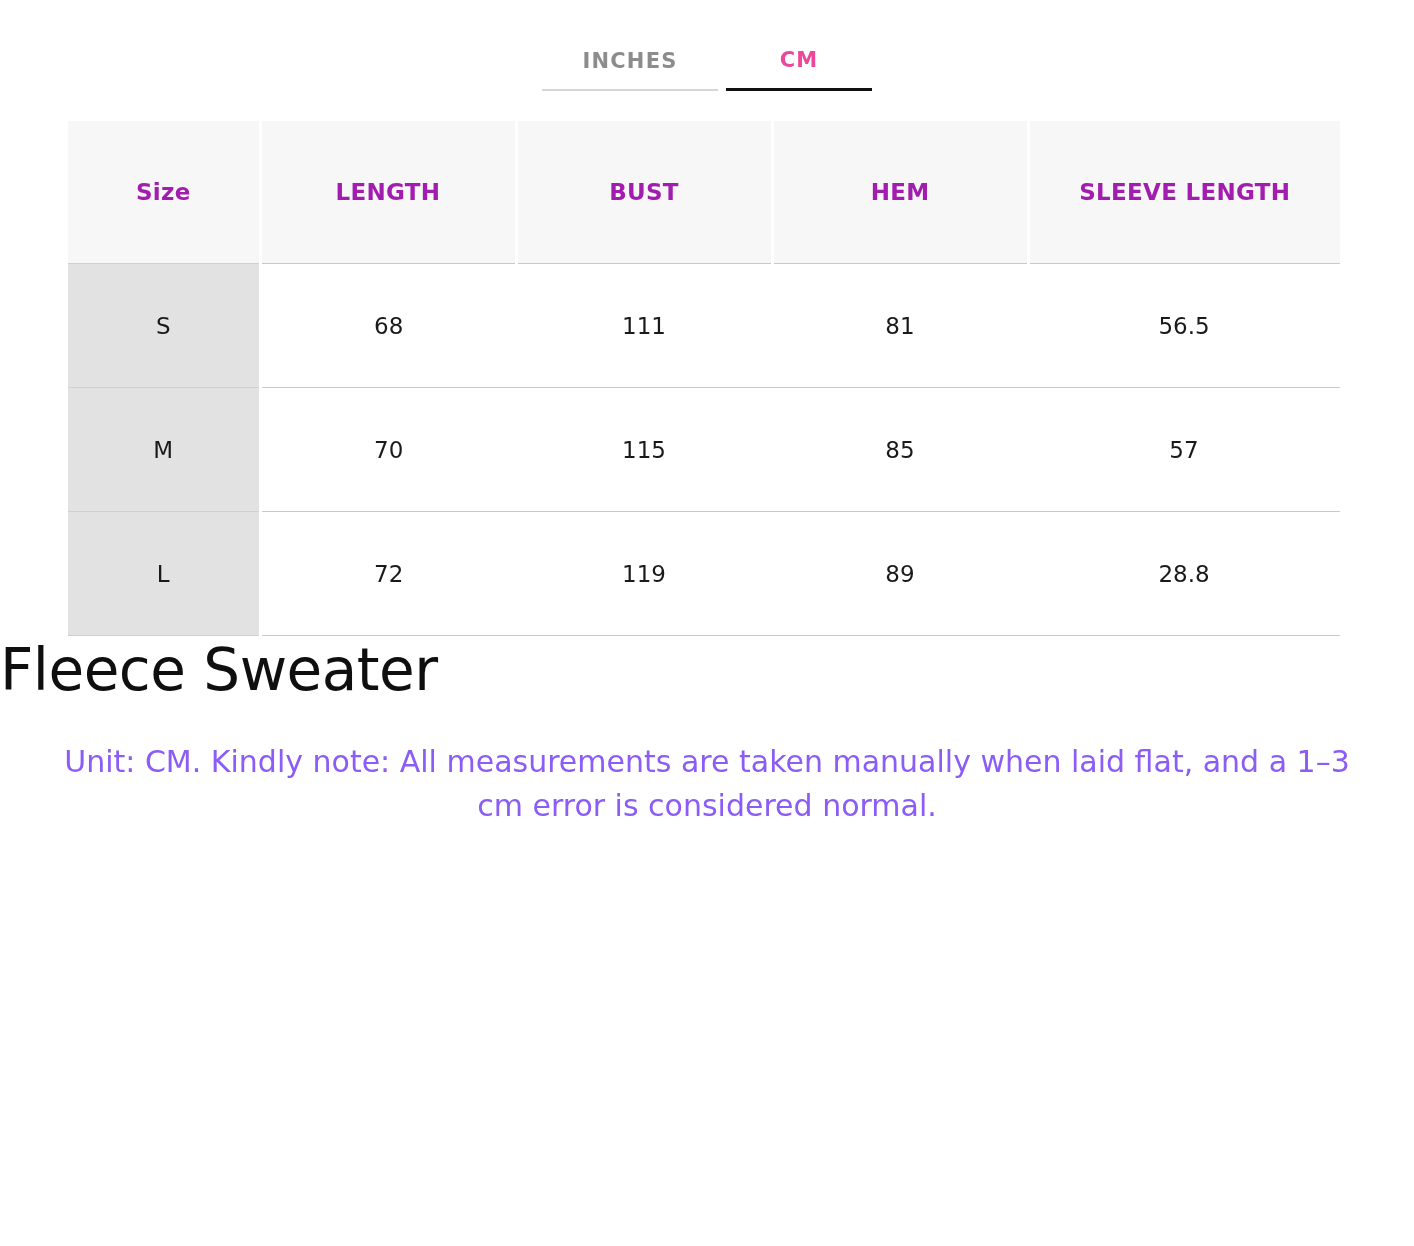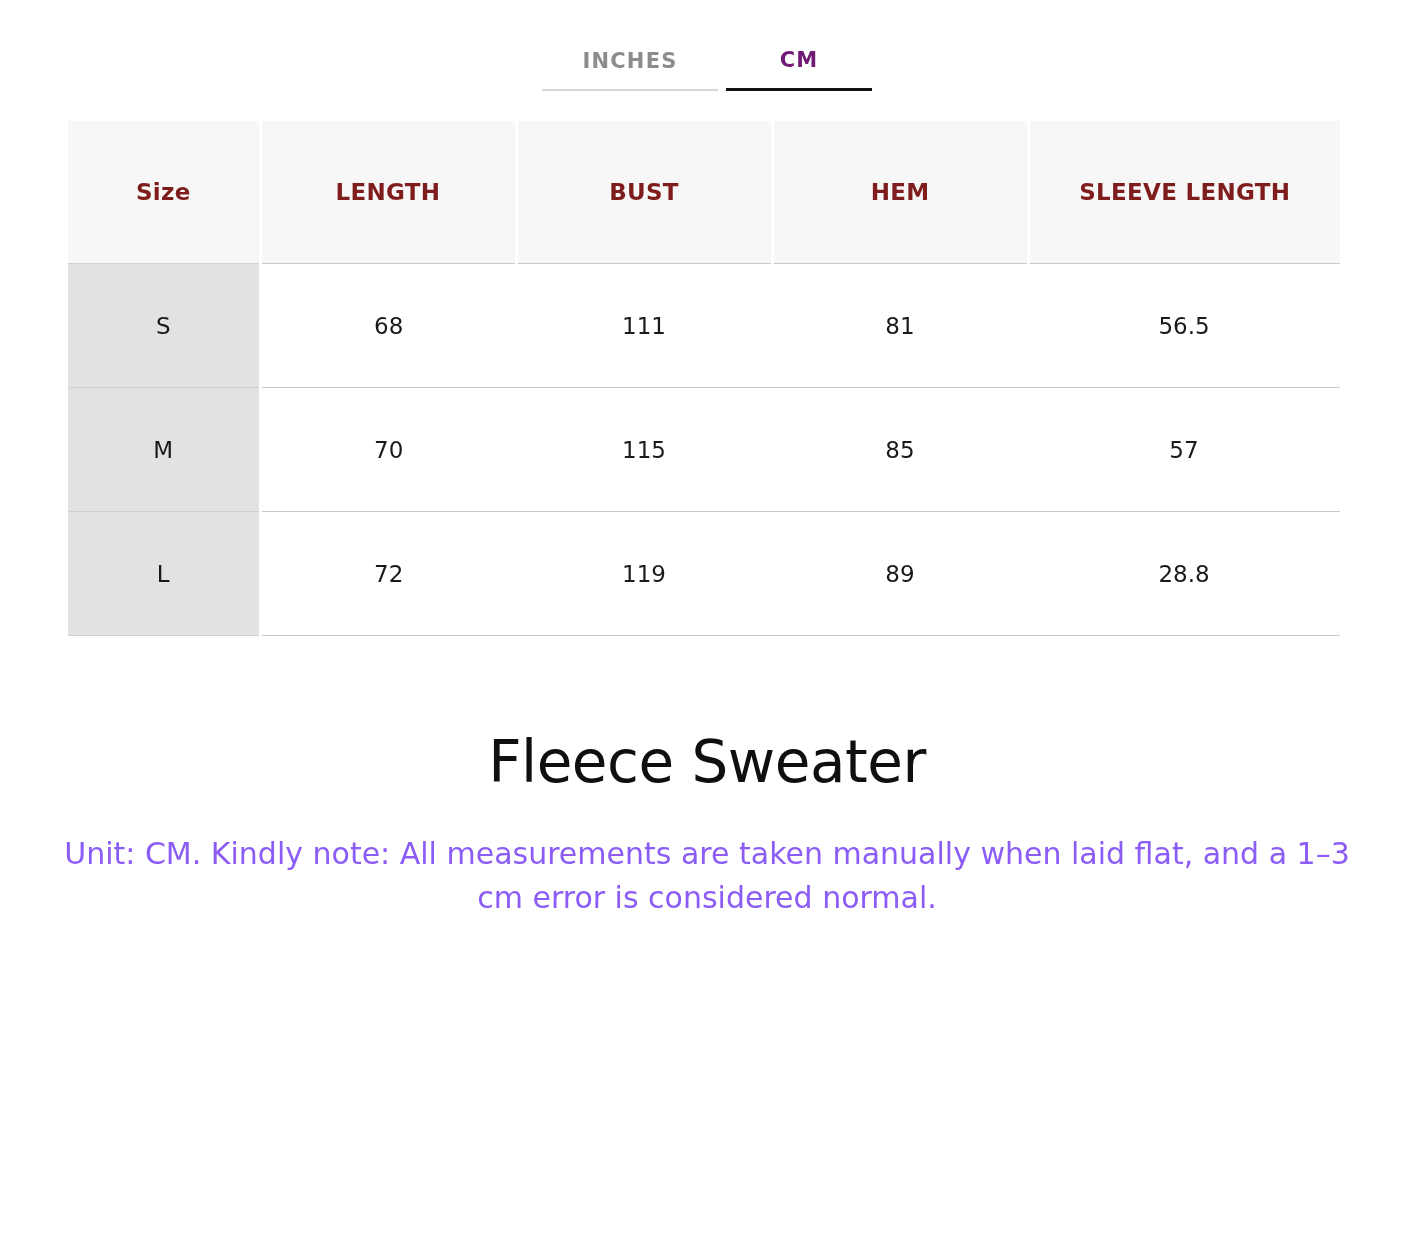--- a/index.html
+++ b/index.html
@@ -38,39 +38,39 @@
     cursor: pointer;
     user-select: none;
   }
   .unit-tab.inches {
     width: 176px;
     color: #8c8c8c;
     border-bottom: 2px solid #d6d6d6;
   }
   .unit-tab.cm {
     width: 146px;
-    color: #701a75;
+    color: #ec4899;
     border-bottom: 3px solid #111111;
   }
 
   
   .table-wrap {
     margin: 30px 68px 0 68px;
     width: 1272px;
   }
   table.size-table {
     width: 100%;
     border-collapse: collapse;
     table-layout: fixed;
   }
   table.size-table thead th {
     background: #f7f7f7;
     font-size: 23px;
     font-weight: bold;
-    color: #7f1d1d;
+    color: #a21caf;
     height: 140px;
     vertical-align: middle;
     text-align: center;
     border-right: 3px solid #ffffff;
     letter-spacing: 0.3px;
   }
   table.size-table thead th:last-child {
     border-right: none;
   }
   table.size-table tbody td {
@@ -95,25 +95,23 @@
   }
   
   col.c-size   { width: 192px; }
   col.c-length { width: 256px; }
   col.c-bust   { width: 256px; }
   col.c-hem    { width: 256px; }
   col.c-sleeve { width: 312px; }
 
   
   .product-title {
-    text-align: center;
     font-size: 58px;
     font-weight: normal;
     color: #0f0f0f;
-    margin-top: 92px;
     letter-spacing: -0.5px;
   }
   .note {
     margin: 36px auto 0 auto;
     width: 1290px;
     text-align: center;
     font-size: 30px;
     line-height: 1.45;
     color: #8b5cf6;
     font-weight: normal;

